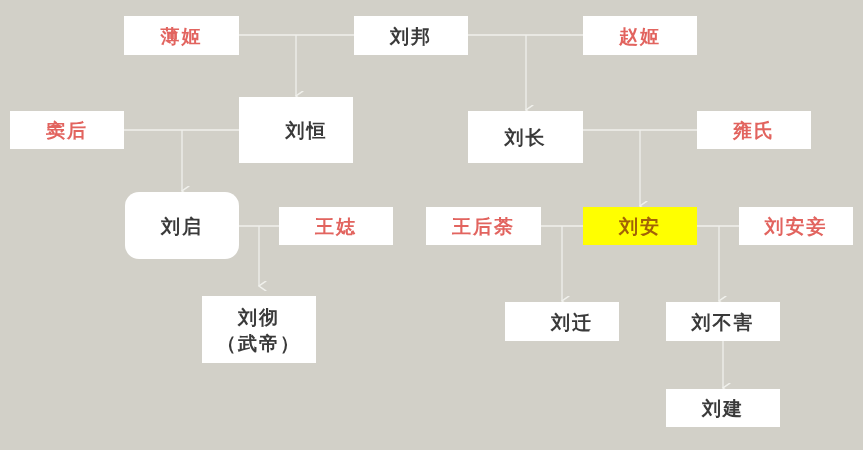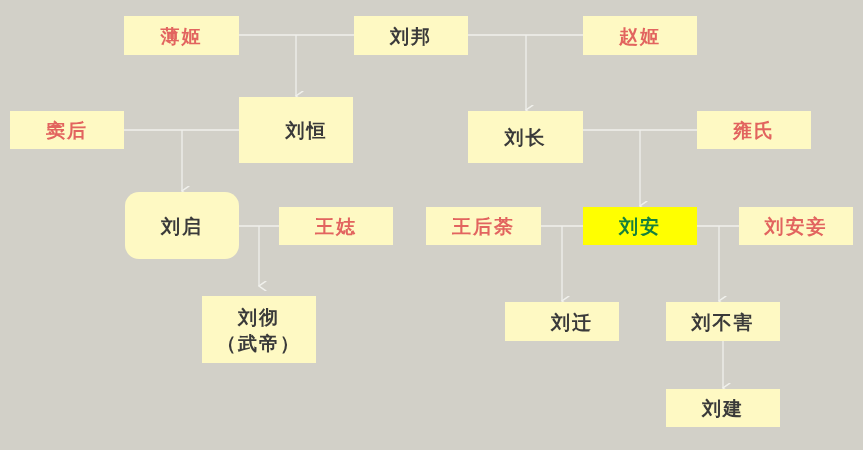--- a/index.html
+++ b/index.html
@@ -5,34 +5,34 @@
   html, body { margin: 0; padding: 0; }
   body {
     width: 863px; height: 450px;
     background: #d2d0c8;
     position: relative;
     overflow: hidden;
     font-family: "DejaVu Serif", "Liberation Serif", serif;
   }
   .node {
     position: absolute;
-    background: #fef9c3;
+    background: #ffffff;
     display: flex;
     flex-direction: column;
     align-items: center;
     justify-content: center;
     font-size: 19px;
     font-weight: bold;
     line-height: 26px;
     color: #3a3a3a;
     box-sizing: border-box;
     letter-spacing: 2px;
   }
   .node.spouse { color: #e2645f; }
-  .node.highlight { background: #ffff00; color: #15803d; }
+  .node.highlight { background: #ffff00; color: #a16207; }
   svg.links { position: absolute; left: 0; top: 0; }
 </style>
 </head>
 <body>
 
 <svg class="links" width="863" height="450" viewBox="0 0 863 450">
   <defs>
     <marker id="arrow" viewBox="0 0 10 10" refX="5" refY="9" markerWidth="8" markerHeight="8" orient="auto-start-reverse">
       <path d="M0,2 L5,9 L10,2" fill="none" stroke="#f0f0ec" stroke-width="1.4"></path>
     </marker>

